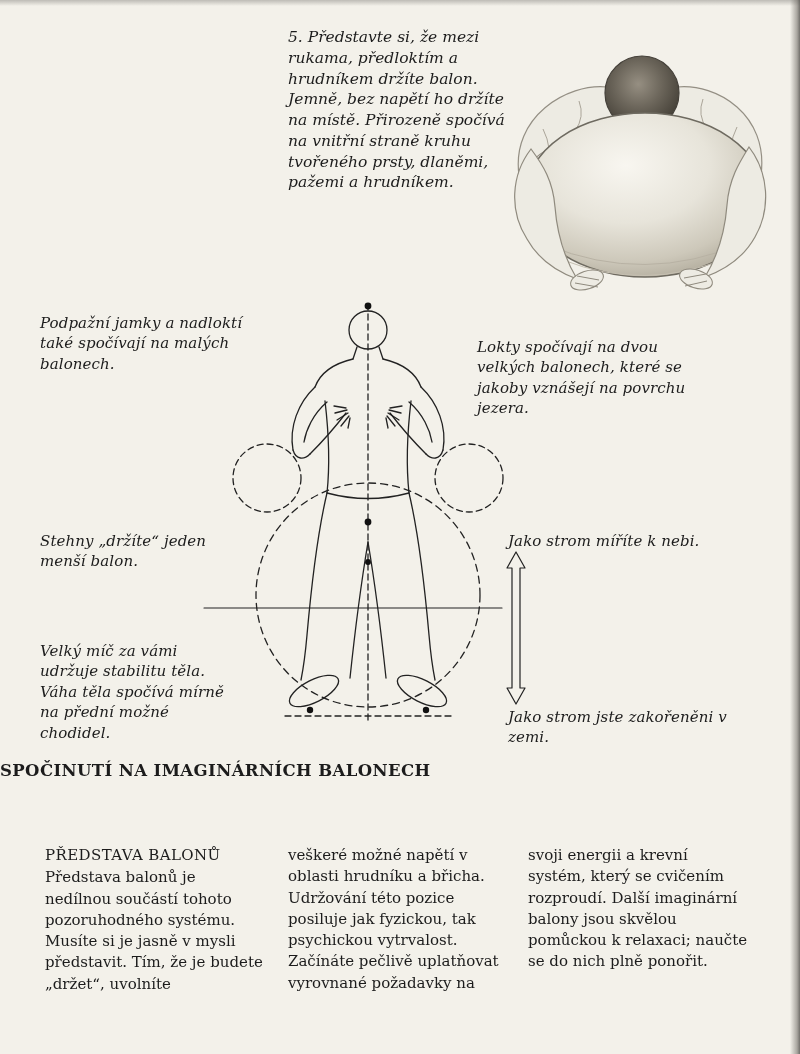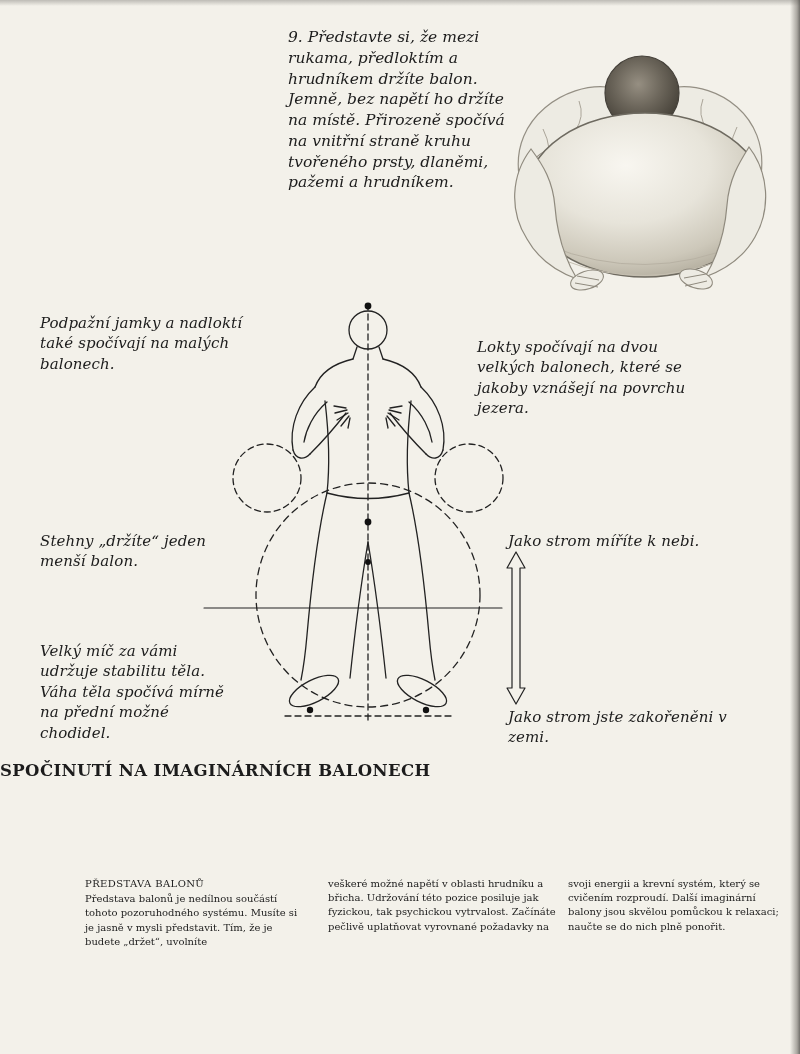--- a/index.html
+++ b/index.html
@@ -45,44 +45,43 @@
   .cap-tree-roots{left:508px;top:687px;width:230px;}
   .figure-title{
     position:absolute;
     left:0;top:761px;width:800px;
     font-weight:bold;
     font-size:16.5px;
     letter-spacing:.4px;
   }
   .col{
     position:absolute;
-    top:877px;
-    font-size:10px;
+    top:845px;
+    font-size:15px;
     line-height:1.42;
-    margin-left:40px;
   }
   .col-1{left:45px;width:220px;}
   .col-2{left:288px;width:228px;}
   .col-3{left:528px;width:222px;}
   .col-heading{
     letter-spacing:.4px;
     margin-bottom:1px;
   }
   svg{position:absolute;display:block;}
   .illustration{left:495px;top:33px;}
   .figure-drawing{left:200px;top:290px;}
 </style>
 </head>
 <body>
 
 <div class="page">
 
   <div class="scan-edge-top"></div>
 
-  <div class="intro">9. Představte si, že mezi rukama, předloktím a hrudníkem držíte balon. Jemně, bez napětí ho držíte na místě. Přirozeně spočívá na vnitřní straně kruhu tvořeného prsty, dlaněmi, pažemi a hrudníkem.</div>
+  <div class="intro">5. Představte si, že mezi rukama, předloktím a hrudníkem držíte balon. Jemně, bez napětí ho držíte na místě. Přirozeně spočívá na vnitřní straně kruhu tvořeného prsty, dlaněmi, pažemi a hrudníkem.</div>
 
   <svg class="illustration" width="290" height="265" viewBox="0 0 290 265">
     <defs>
       <radialGradient id="gBalloon" cx="42%" cy="32%" r="78%">
         <stop offset="0%" stop-color="#f8f6f0"></stop>
         <stop offset="45%" stop-color="#e7e4da"></stop>
         <stop offset="75%" stop-color="#cdc8ba"></stop>
         <stop offset="100%" stop-color="#a59f8f"></stop>
       </radialGradient>
       <radialGradient id="gHead" cx="45%" cy="38%" r="72%">

